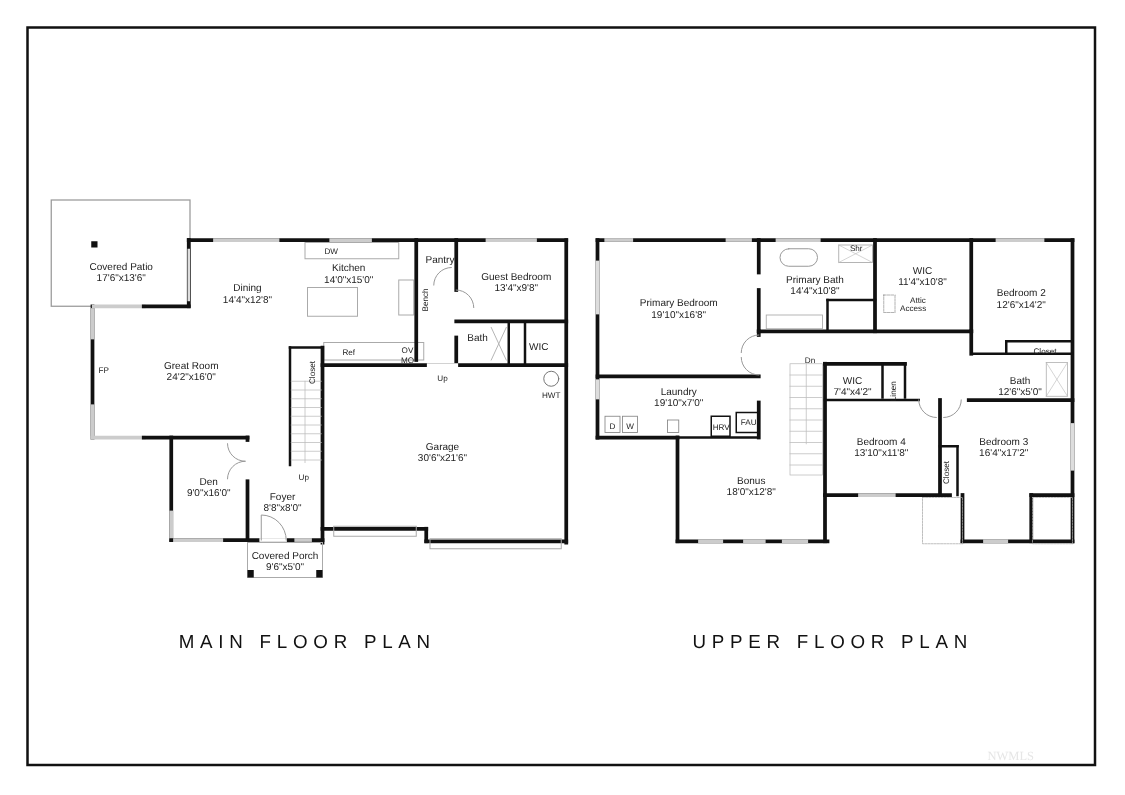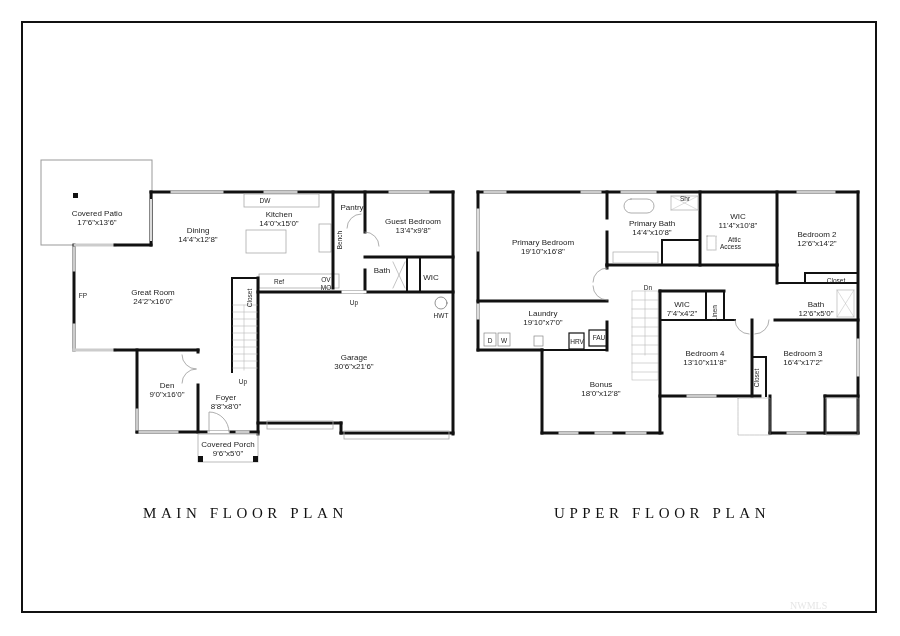--- a/index.html
+++ b/index.html
@@ -1,21 +1,21 @@
 <!DOCTYPE html>
 <html><head>
 <meta charset="utf-8">
 <style>
   html, body { margin:0; padding:0; background:#ffffff; }
   body { width:900px; height:636px; position:relative; overflow:hidden; font-family:"Liberation Sans", sans-serif; }
   .frame { position:absolute; left:21px; top:21px; width:856px; height:592px; border:2px solid #111; box-sizing:border-box; }
   svg.plan { position:absolute; left:0; top:0; }
   .lbl { font-family:"Liberation Sans", sans-serif; font-size:8px; fill:#222; text-anchor:middle; }
   .sm { font-size:6.5px; }
-  .title { position:absolute; font-family:Liberation Serif, serif; font-size:15px; letter-spacing:4.6px; color:#111; }
+  .title { position:absolute; font-family:Liberation Sans, sans-serif; font-size:15px; letter-spacing:4.6px; color:#111; }
   .watermark { position:absolute; left:790px; top:600px; font-size:10px; color:#e6e6e6; font-family:Liberation Serif, serif; }
 </style>
 </head>
 <body>
 
 <div class="frame"></div>
 
 <svg class="plan" width="900" height="636" viewBox="0 0 900 636">
 
   <g stroke-linecap="square">

